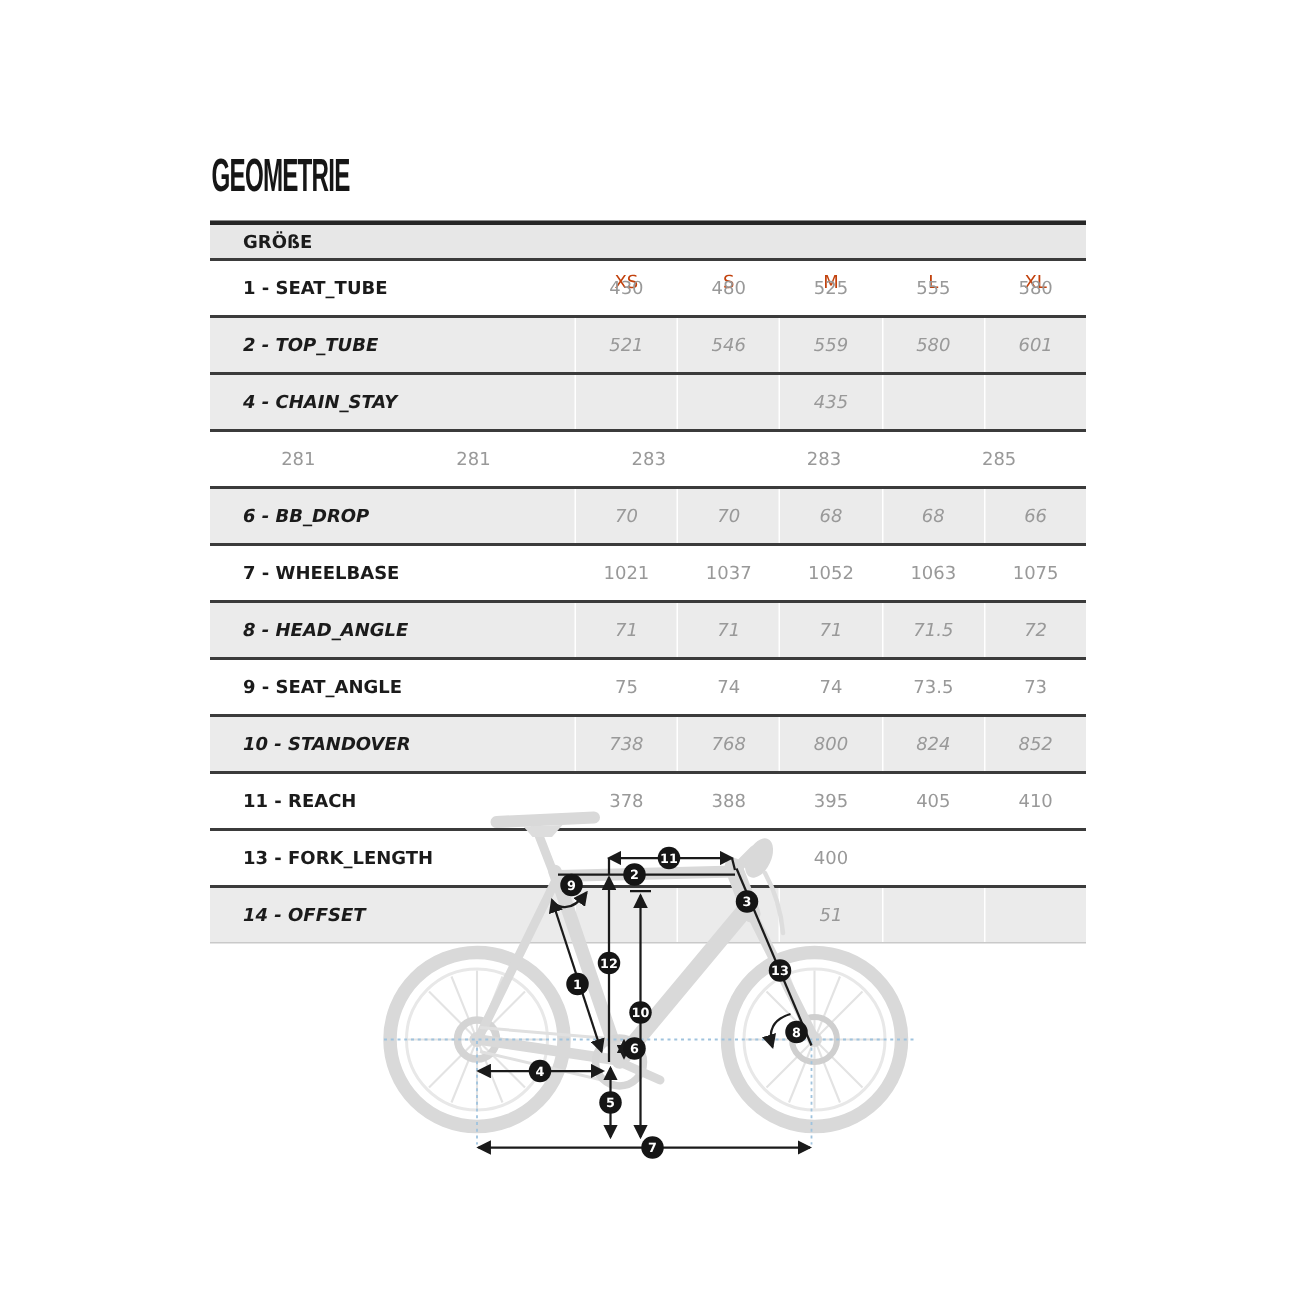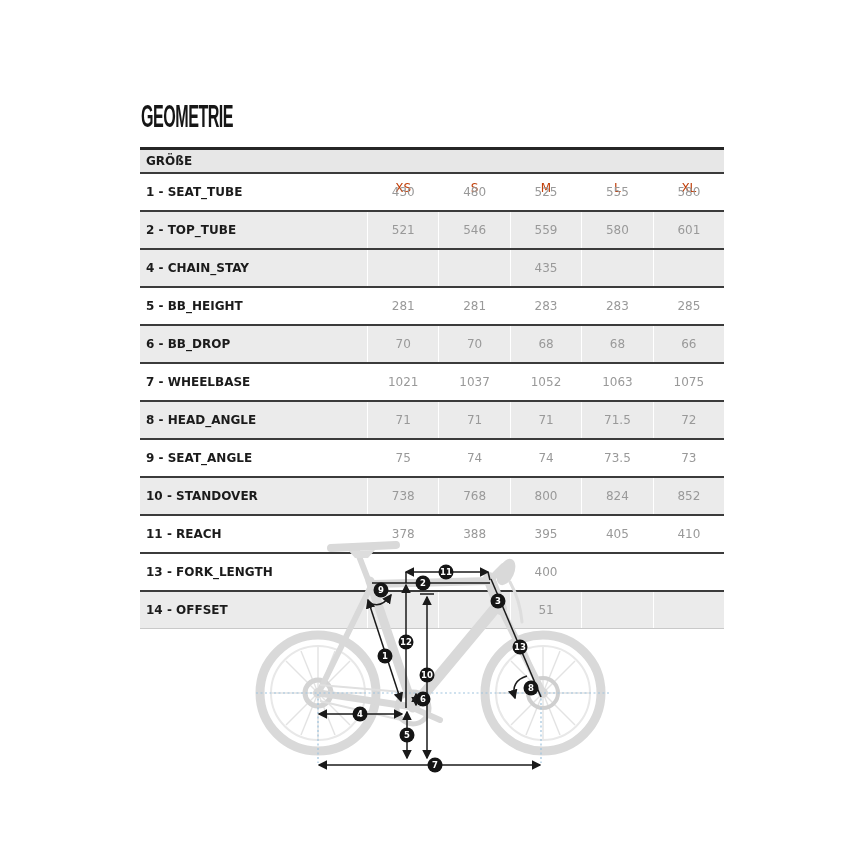--- a/index.html
+++ b/index.html
@@ -17,24 +17,24 @@
   }
   .tbl {
     position:absolute; left:140px; top:147px; width:584px;
     border-bottom:1px solid #c9c9c9;
   }
   .r {
     display:flex; align-items:stretch; box-sizing:border-box;
     height:38px; border-top:2px solid #3b3b3b; background:#ffffff;
   }
   .r.hd { height:25px; border-top:3px solid #262626; background:#e7e7e7; }
-  .r.alt { background:#ebebeb; }
+  .r.alt { background:#ebebeb;font-style:italic; }
   .c-label {
     flex:0 0 221px; padding-left:6px; display:flex; align-items:center;
-    font-size:12px; font-weight:bold; color:#1b1b1b; white-space:nowrap;
+    font-size:12px; font-weight:bold; color:#1b1b1b; white-space:nowrap;margin-left:16px;
   }
   .c-val {
     flex:1 1 0; display:flex; align-items:center; justify-content:center;
     font-size:12px; color:#999999; border-left:1px solid #ffffff;
   }
   .r.hd .c-val { font-weight:normal; color:#c2410c;margin-top:38px; }
   .diagram { position:absolute; left:250px; top:523px; }
   svg text.badge {
     font-family:"DejaVu Sans", sans-serif; font-weight:bold;
     font-size:8.5px; fill:#ffffff; text-anchor:middle;
@@ -72,21 +72,20 @@
     </div>
     <div class="r alt">
     <div class="c-label">4 - CHAIN_STAY</div>
   <div class="c-val"></div>
       <div class="c-val"></div>
       <div class="c-val">435</div>
       <div class="c-val"></div>
       <div class="c-val"></div>
     </div>
     <div class="r">
-    <div class="c-label">5 - BB_HEIGHT</div>
   <div class="c-val">281</div>
       <div class="c-val">281</div>
       <div class="c-val">283</div>
       <div class="c-val">283</div>
       <div class="c-val">285</div>
     </div>
     <div class="r alt">
     <div class="c-label">6 - BB_DROP</div>
   <div class="c-val">70</div>
       <div class="c-val">70</div>

